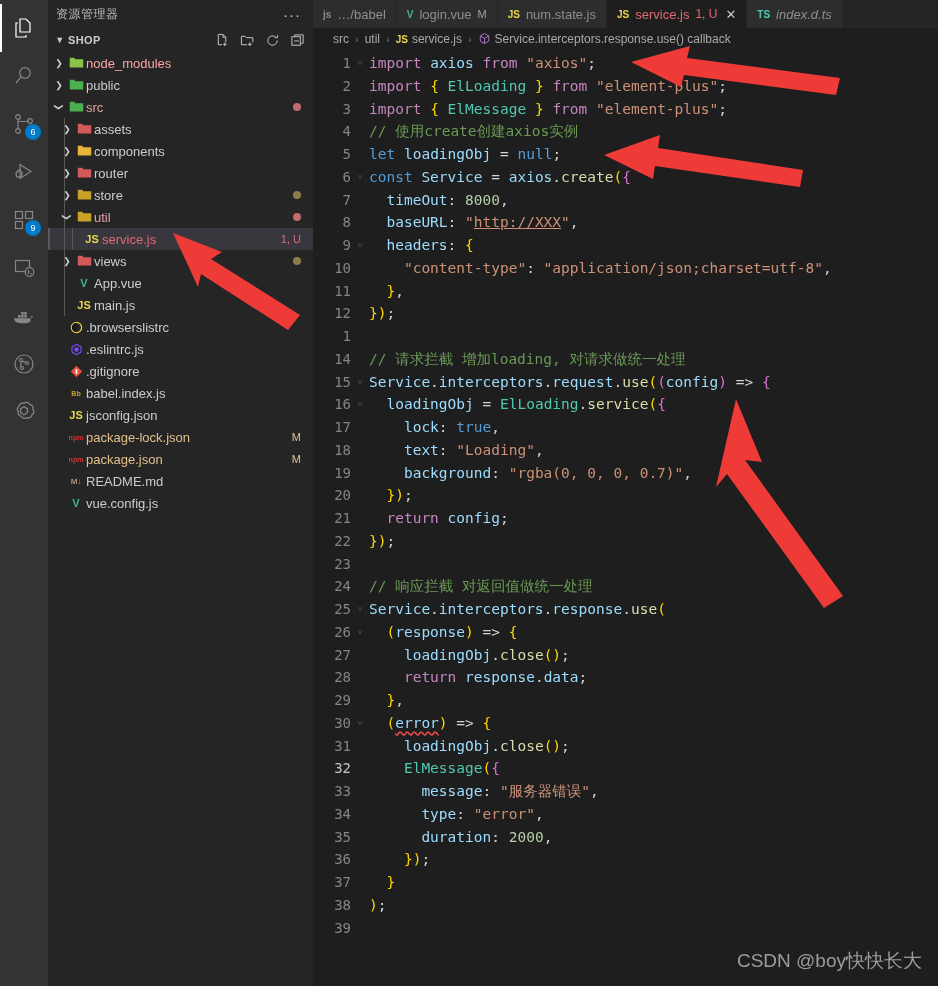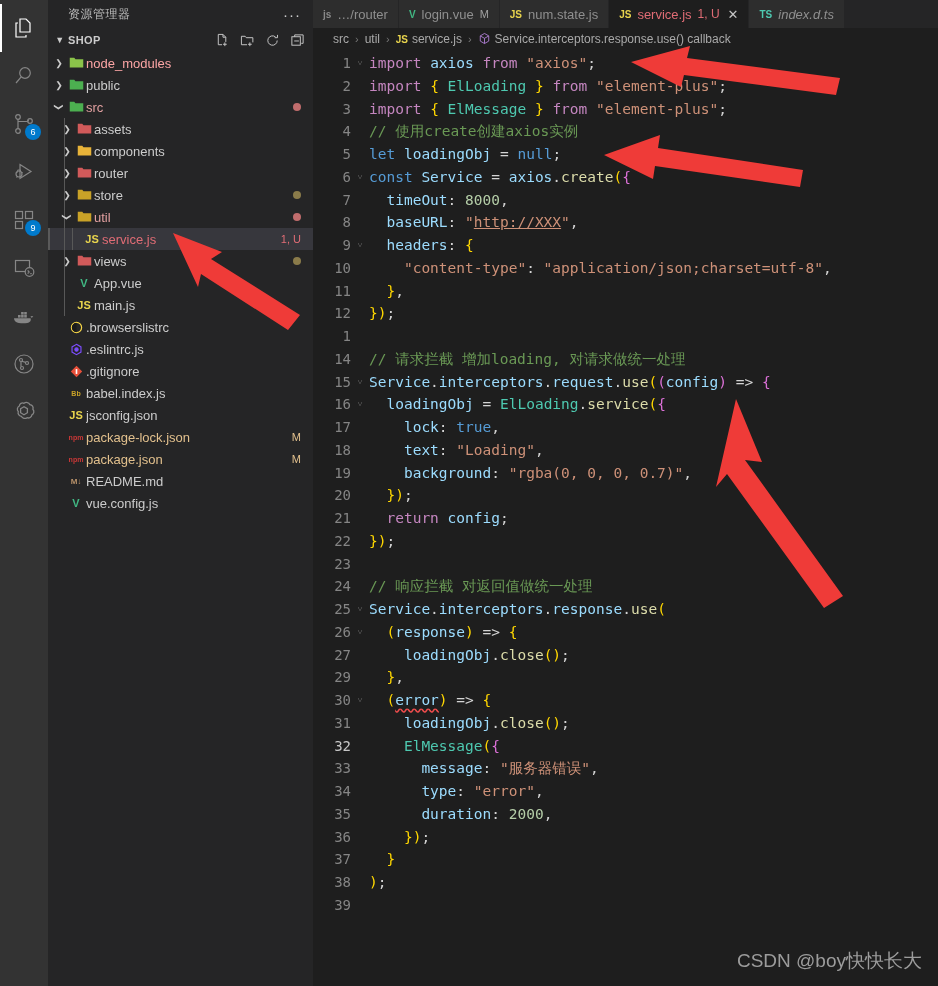--- a/index.html
+++ b/index.html
@@ -40,21 +40,21 @@
   }
 
   
   .sidebar {
     width: 265px; flex: 0 0 265px; height: 986px;
     background: #252526;
     display: flex; flex-direction: column;
   }
   .sb-header {
     height: 28px; display: flex; align-items: center;
-    padding: 0 8px 0 20px;
+    padding: 0 8px 0 8px;
     color: #bbbbbb; font-size: 11px; letter-spacing: .5px;
   }
   .sb-header-title { flex: 1; font-size: 12px; }
   .sb-dots { color: #cccccc; font-size: 15px; letter-spacing: 1px; padding-right: 4px; }
 
   .sb-section-head {
     height: 24px; display: flex; align-items: center;
     padding-left: 4px; padding-right: 8px;
     color: #cccccc; font-size: 11px; font-weight: bold; letter-spacing: .4px;
   }
@@ -516,21 +516,21 @@
           <span class="fname" style="color: rgb(204, 204, 204);">vue.config.js</span>
         </div>
       </div>
   </div>
 
   <div class="editor">
 
     <div class="tabbar" id="tabbar">
         <div class="tab">
           <span class="ticon" style="color: rgb(138, 138, 138);">js</span>
-          <span class="tlabel">…/router</span>
+          <span class="tlabel">…/babel</span>
         </div>
         <div class="tab">
           <span class="ticon" style="color: rgb(65, 184, 131);">V</span>
           <span class="tlabel">login.vue</span>
           <span class="tmod">M</span>
         </div>
         <div class="tab">
           <span class="ticon" style="color: rgb(232, 212, 77);">JS</span>
           <span class="tlabel">num.state.js</span>
         </div>
@@ -584,20 +584,21 @@
         <div class="ln"><span class="num">18</span><span class="fold">&nbsp;</span><span class="txt">    <span class="t-var">text</span><span class="t-op">:</span> <span class="t-str">"Loading"</span><span class="t-op">,</span></span></div>
         <div class="ln"><span class="num">19</span><span class="fold">&nbsp;</span><span class="txt">    <span class="t-var">background</span><span class="t-op">:</span> <span class="t-str">"rgba(0, 0, 0, 0.7)"</span><span class="t-op">,</span></span></div>
         <div class="ln"><span class="num">20</span><span class="fold">&nbsp;</span><span class="txt">  <span class="t-b1">}</span><span class="t-b1">)</span><span class="t-op">;</span></span></div>
         <div class="ln"><span class="num">21</span><span class="fold">&nbsp;</span><span class="txt">  <span class="t-kw">return</span> <span class="t-var">config</span><span class="t-op">;</span></span></div>
         <div class="ln"><span class="num">22</span><span class="fold">&nbsp;</span><span class="txt"><span class="t-b1">}</span><span class="t-b1">)</span><span class="t-op">;</span></span></div>
         <div class="ln"><span class="num">23</span><span class="fold">&nbsp;</span><span class="txt"></span></div>
         <div class="ln"><span class="num">24</span><span class="fold">&nbsp;</span><span class="txt"><span class="t-cmt">// 响应拦截 对返回值做统一处理</span></span></div>
         <div class="ln"><span class="num">25</span><span class="fold">˅</span><span class="txt"><span class="t-var">Service</span><span class="t-op">.</span><span class="t-var">interceptors</span><span class="t-op">.</span><span class="t-var">response</span><span class="t-op">.</span><span class="t-fn">use</span><span class="t-b1">(</span></span></div>
         <div class="ln"><span class="num">26</span><span class="fold">˅</span><span class="txt">  <span class="t-b1">(</span><span class="t-var">response</span><span class="t-b1">)</span> <span class="t-op">=</span><span class="t-op">&gt;</span> <span class="t-b1">{</span></span></div>
         <div class="ln"><span class="num">27</span><span class="fold">&nbsp;</span><span class="txt">    <span class="t-var">loadingObj</span><span class="t-op">.</span><span class="t-fn">close</span><span class="t-b1">(</span><span class="t-b1">)</span><span class="t-op">;</span></span></div>
+        <div class="ln"><span class="num">28</span><span class="fold">&nbsp;</span><span class="txt">    <span class="t-kw">return</span> <span class="t-var">response</span><span class="t-op">.</span><span class="t-var">data</span><span class="t-op">;</span></span></div>
         <div class="ln"><span class="num">29</span><span class="fold">&nbsp;</span><span class="txt">  <span class="t-b1">}</span><span class="t-op">,</span></span></div>
         <div class="ln"><span class="num">30</span><span class="fold">˅</span><span class="txt">  <span class="t-b1">(</span><span class="t-var squiggle">error</span><span class="t-b1">)</span> <span class="t-op">=</span><span class="t-op">&gt;</span> <span class="t-b1">{</span></span></div>
         <div class="ln"><span class="num">31</span><span class="fold">&nbsp;</span><span class="txt">    <span class="t-var">loadingObj</span><span class="t-op">.</span><span class="t-fn">close</span><span class="t-b1">(</span><span class="t-b1">)</span><span class="t-op">;</span></span></div>
         <div class="ln"><span class="num" style="color: rgb(198, 198, 198);">32</span><span class="fold">&nbsp;</span><span class="txt">    <span class="t-cls">ElMessage</span><span class="t-b1">(</span><span class="t-b2">{</span></span></div>
         <div class="ln"><span class="num">33</span><span class="fold">&nbsp;</span><span class="txt">      <span class="t-var">message</span><span class="t-op">:</span> <span class="t-str">"服务器错误"</span><span class="t-op">,</span></span></div>
         <div class="ln"><span class="num">34</span><span class="fold">&nbsp;</span><span class="txt">      <span class="t-var">type</span><span class="t-op">:</span> <span class="t-str">"error"</span><span class="t-op">,</span></span></div>
         <div class="ln"><span class="num">35</span><span class="fold">&nbsp;</span><span class="txt">      <span class="t-var">duration</span><span class="t-op">:</span> <span class="t-num">2000</span><span class="t-op">,</span></span></div>
         <div class="ln"><span class="num">36</span><span class="fold">&nbsp;</span><span class="txt">    <span class="t-b1">}</span><span class="t-b1">)</span><span class="t-op">;</span></span></div>
         <div class="ln"><span class="num">37</span><span class="fold">&nbsp;</span><span class="txt">  <span class="t-b1">}</span></span></div>
         <div class="ln"><span class="num">38</span><span class="fold">&nbsp;</span><span class="txt"><span class="t-b1">)</span><span class="t-op">;</span></span></div>

